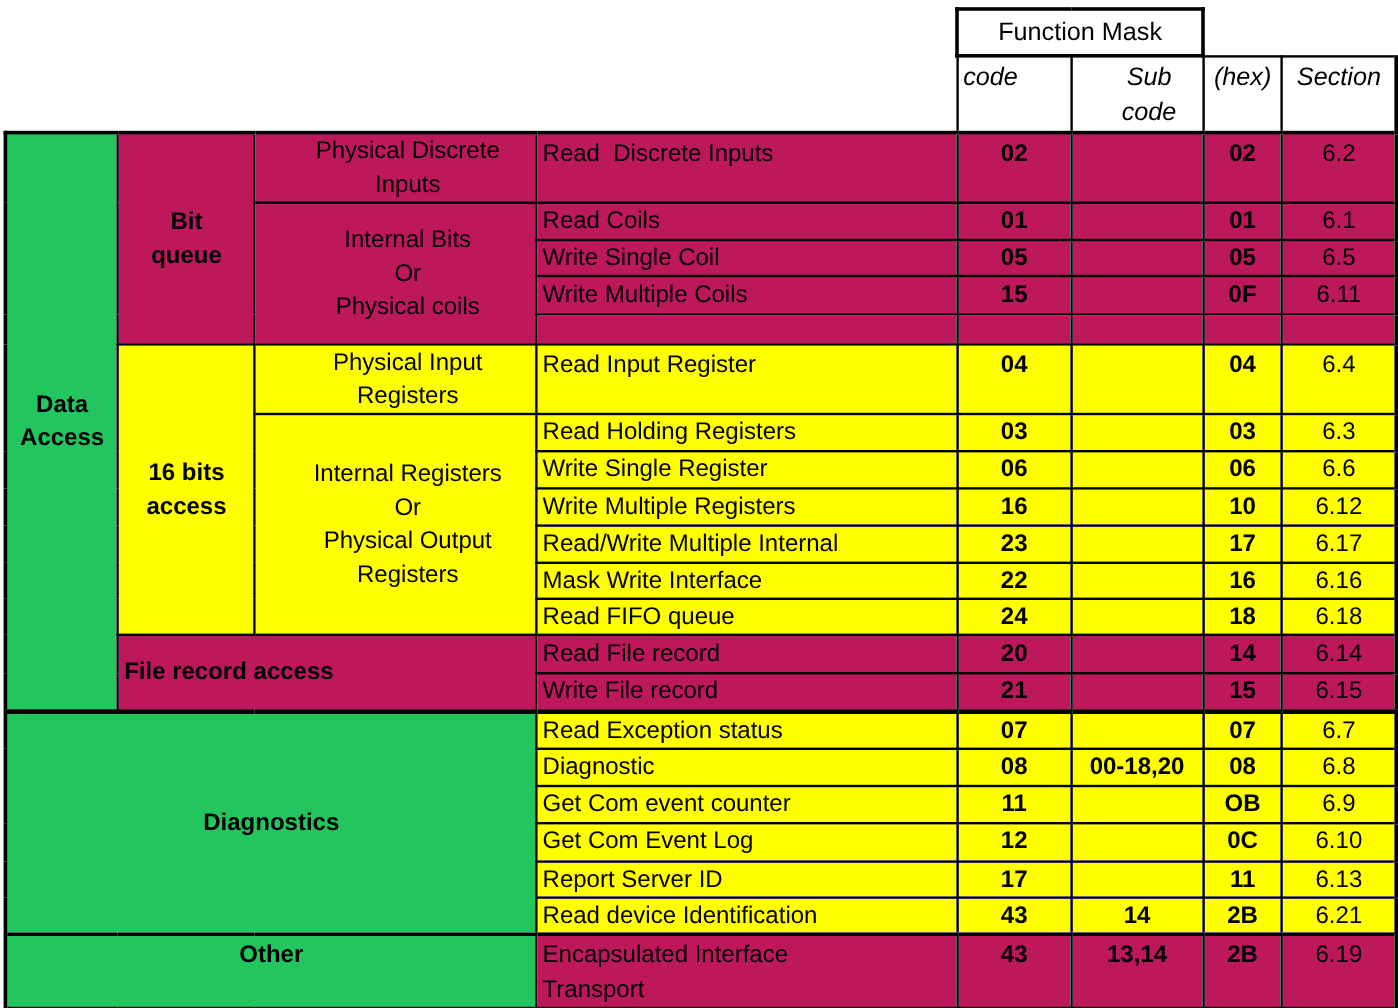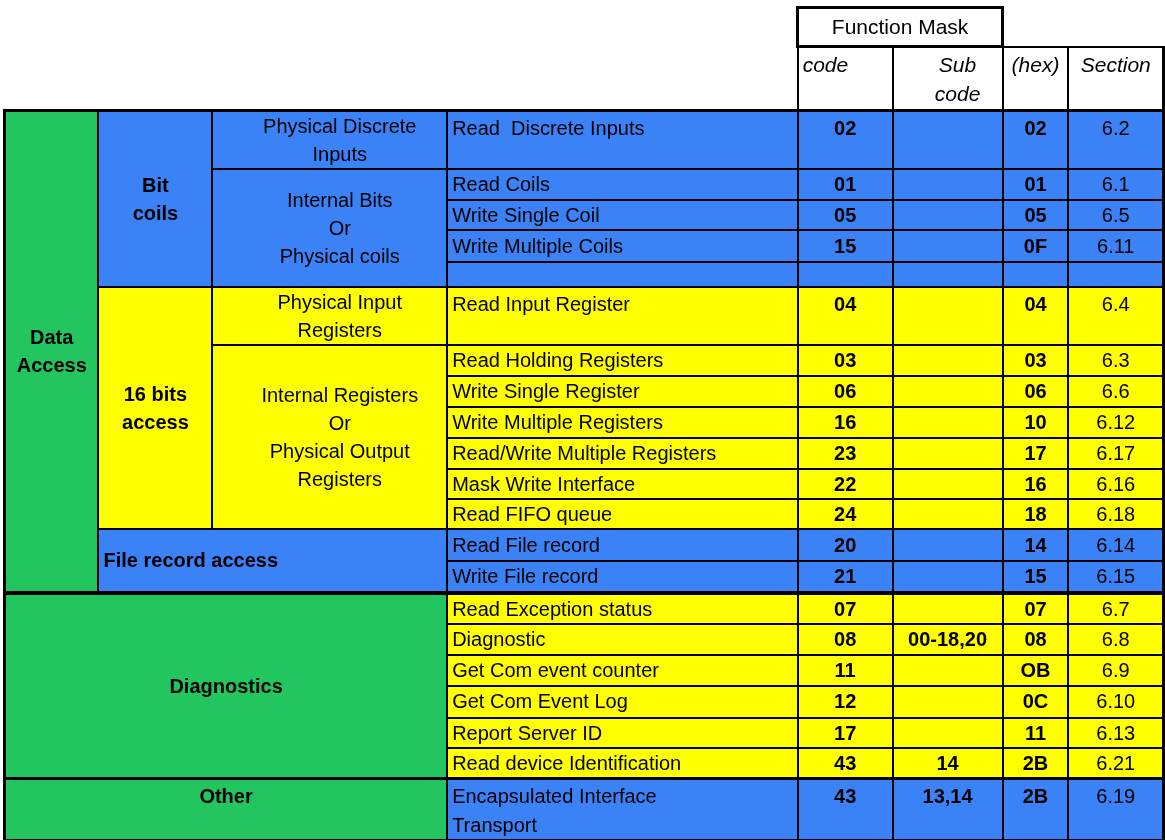--- a/index.html
+++ b/index.html
@@ -1,21 +1,21 @@
 <!DOCTYPE html>
 <html><head>
 <meta charset="utf-8">
 <style>
   html, body { margin: 0; padding: 0; background: #ffffff; }
   body { width: 1165px; height: 840px; position: relative; font-family: "Liberation Sans", sans-serif; color: #000; }
   .wrap { position: absolute; left: 3px; top: 6px; }
   table { border-collapse: collapse; table-layout: fixed; }
   td { border: 2px solid #000; padding: 0 4px; font-size: 20px; line-height: 1.42; overflow: hidden; vertical-align: middle; }
   .nb { border: none; background: #ffffff; }
-  .g { background: #3b82f6; }
+  .g { background: #be185d; }
   .y { background: #ffff00; }
   .w { background: #22c55e; }
   .name { text-align: left; white-space: pre-wrap; }
   .num { text-align: center; font-weight: bold; }
   .sec { text-align: center; }
   .cat { font-weight: bold; text-align: center; white-space: pre-line; }
   .catl { font-weight: bold; text-align: left; }
   .lbl { text-align: center; white-space: pre-line; line-height: 1.4; padding-left: 24px; }
   .vt { vertical-align: top; padding-top: 2px; }
   .it { font-style: italic; font-size: 21px; background: #ffffff; }
@@ -55,21 +55,21 @@
     <td class="it lbl vt">Sub
 code</td>
     <td class="it ctr vt">(hex)</td>
     <td class="it ctr vt eR">Section</td>
   </tr>
 
   <tr style="height:55px">
     <td class="w cat eL eT" rowspan="14">Data
 Access</td>
     <td class="g cat eT" rowspan="5">Bit
-coils</td>
+queue</td>
     <td class="g lbl eT">Physical Discrete
 Inputs</td>
     <td class="g name vt eT">Read  Discrete Inputs</td>
     <td class="g num vt eT">02</td>
     <td class="g vt eT"></td>
     <td class="g num vt eT">02</td>
     <td class="g sec vt eT eR">6.2</td>
   </tr>
 
   <tr style="height:31px">
@@ -141,21 +141,21 @@
 
   <tr style="height:31px">
     <td class="y name">Write Multiple Registers</td>
     <td class="y num">16</td>
     <td class="y"></td>
     <td class="y num">10</td>
     <td class="y sec eR">6.12</td>
   </tr>
 
   <tr style="height:30px">
-    <td class="y name">Read/Write Multiple Registers</td>
+    <td class="y name">Read/Write Multiple Internal</td>
     <td class="y num">23</td>
     <td class="y"></td>
     <td class="y num">17</td>
     <td class="y sec eR">6.17</td>
   </tr>
 
   <tr style="height:30px">
     <td class="y name">Mask Write Interface</td>
     <td class="y num">22</td>
     <td class="y"></td>

